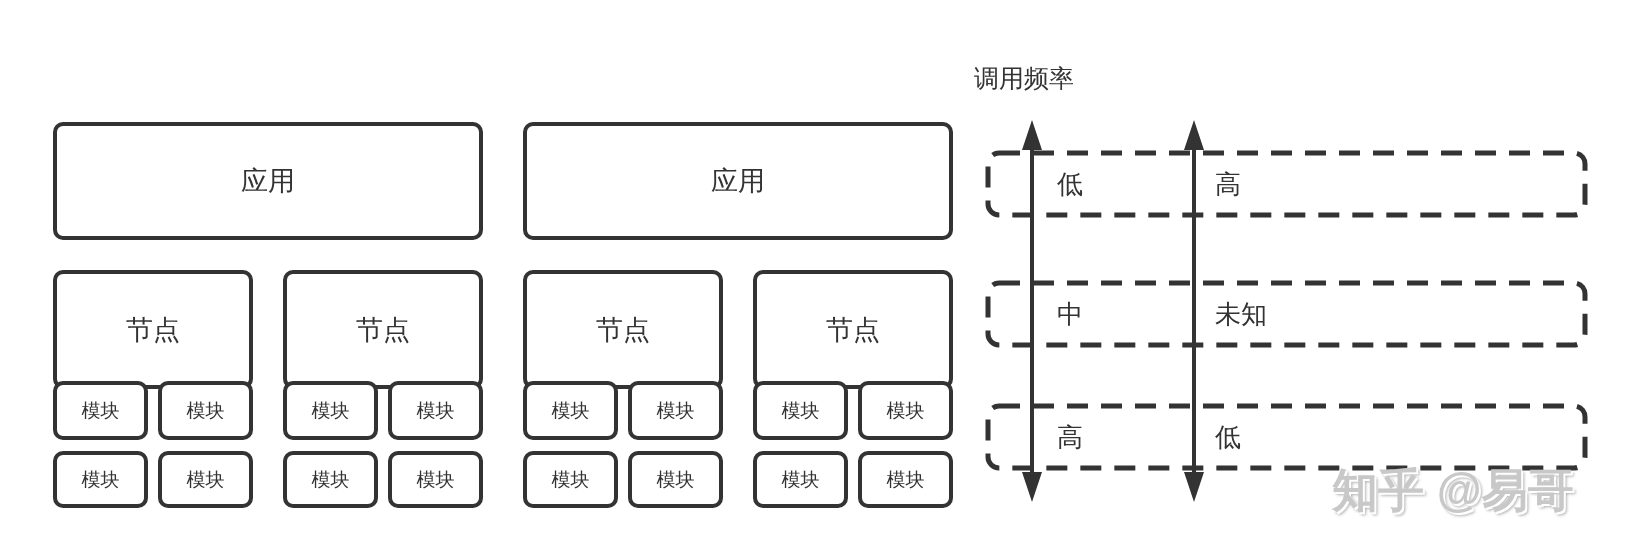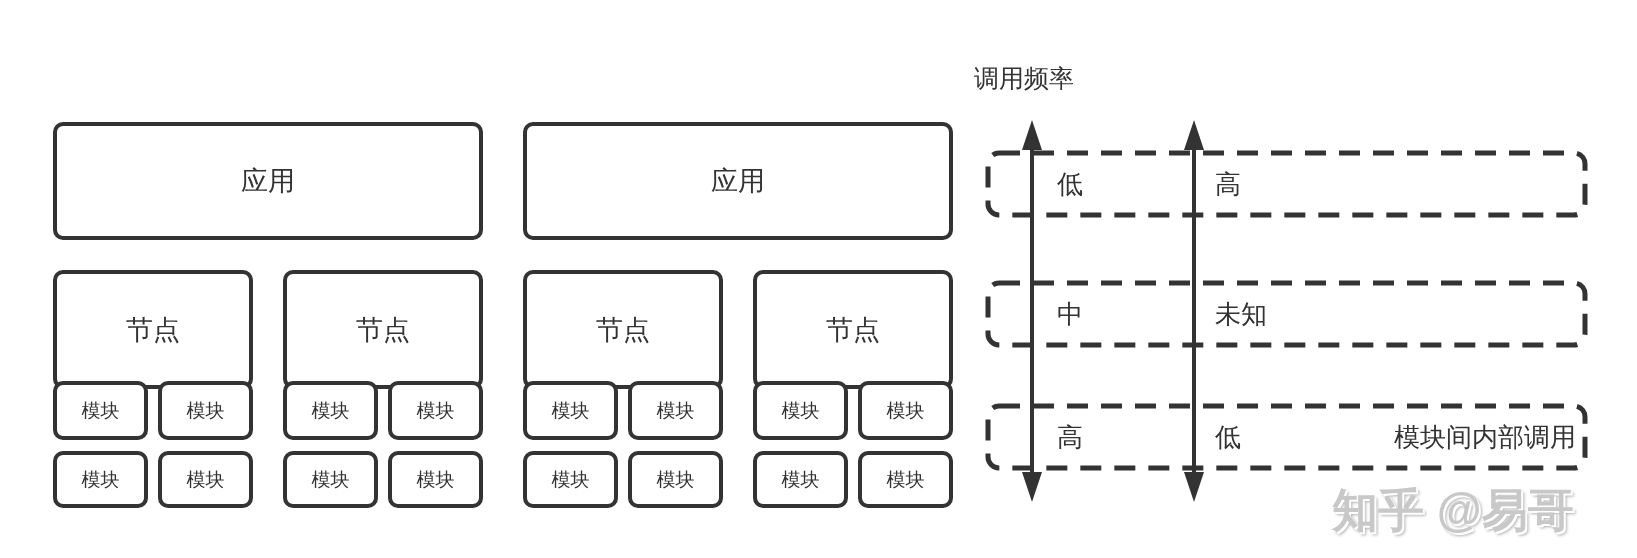--- a/index.html
+++ b/index.html
@@ -80,21 +80,20 @@
   .watermark {
     position: absolute;
     left: 1332px;
     top: 460px;
     font-size: 46px;
     font-weight: bold;
     color: #c8c8c8;
     text-shadow: 2px 2px 0 #ffffff, 3px 3px 3px #b0b0b0;
     z-index: 3;
     white-space: nowrap;
-    margin-top: 20px;
   }
 </style>
 </head>
 <body>
 
 <div class="canvas">
 
   <div class="app-group g1">
     <div class="box app-box">
       <span>应用</span>
@@ -195,18 +194,17 @@
     <div class="cell freq-level">中</div>
     <div class="cell cost-level">未知</div>
   </div>
 
   <div class="dashed-row r3">
     <svg class="frame" width="603" height="68" viewBox="0 0 603 68">
       <rect x="3" y="3" width="597" height="62" rx="11" fill="none" stroke="#333333" stroke-width="5" stroke-dasharray="21 13"></rect>
     </svg>
     <div class="cell freq-level">高</div>
     <div class="cell cost-level">低</div>
-    <div class="cell desc">模块间内部调用</div>
   </div>
 
   <div class="watermark">知乎 @易哥</div>
 
 </div>
 
 </body></html>

